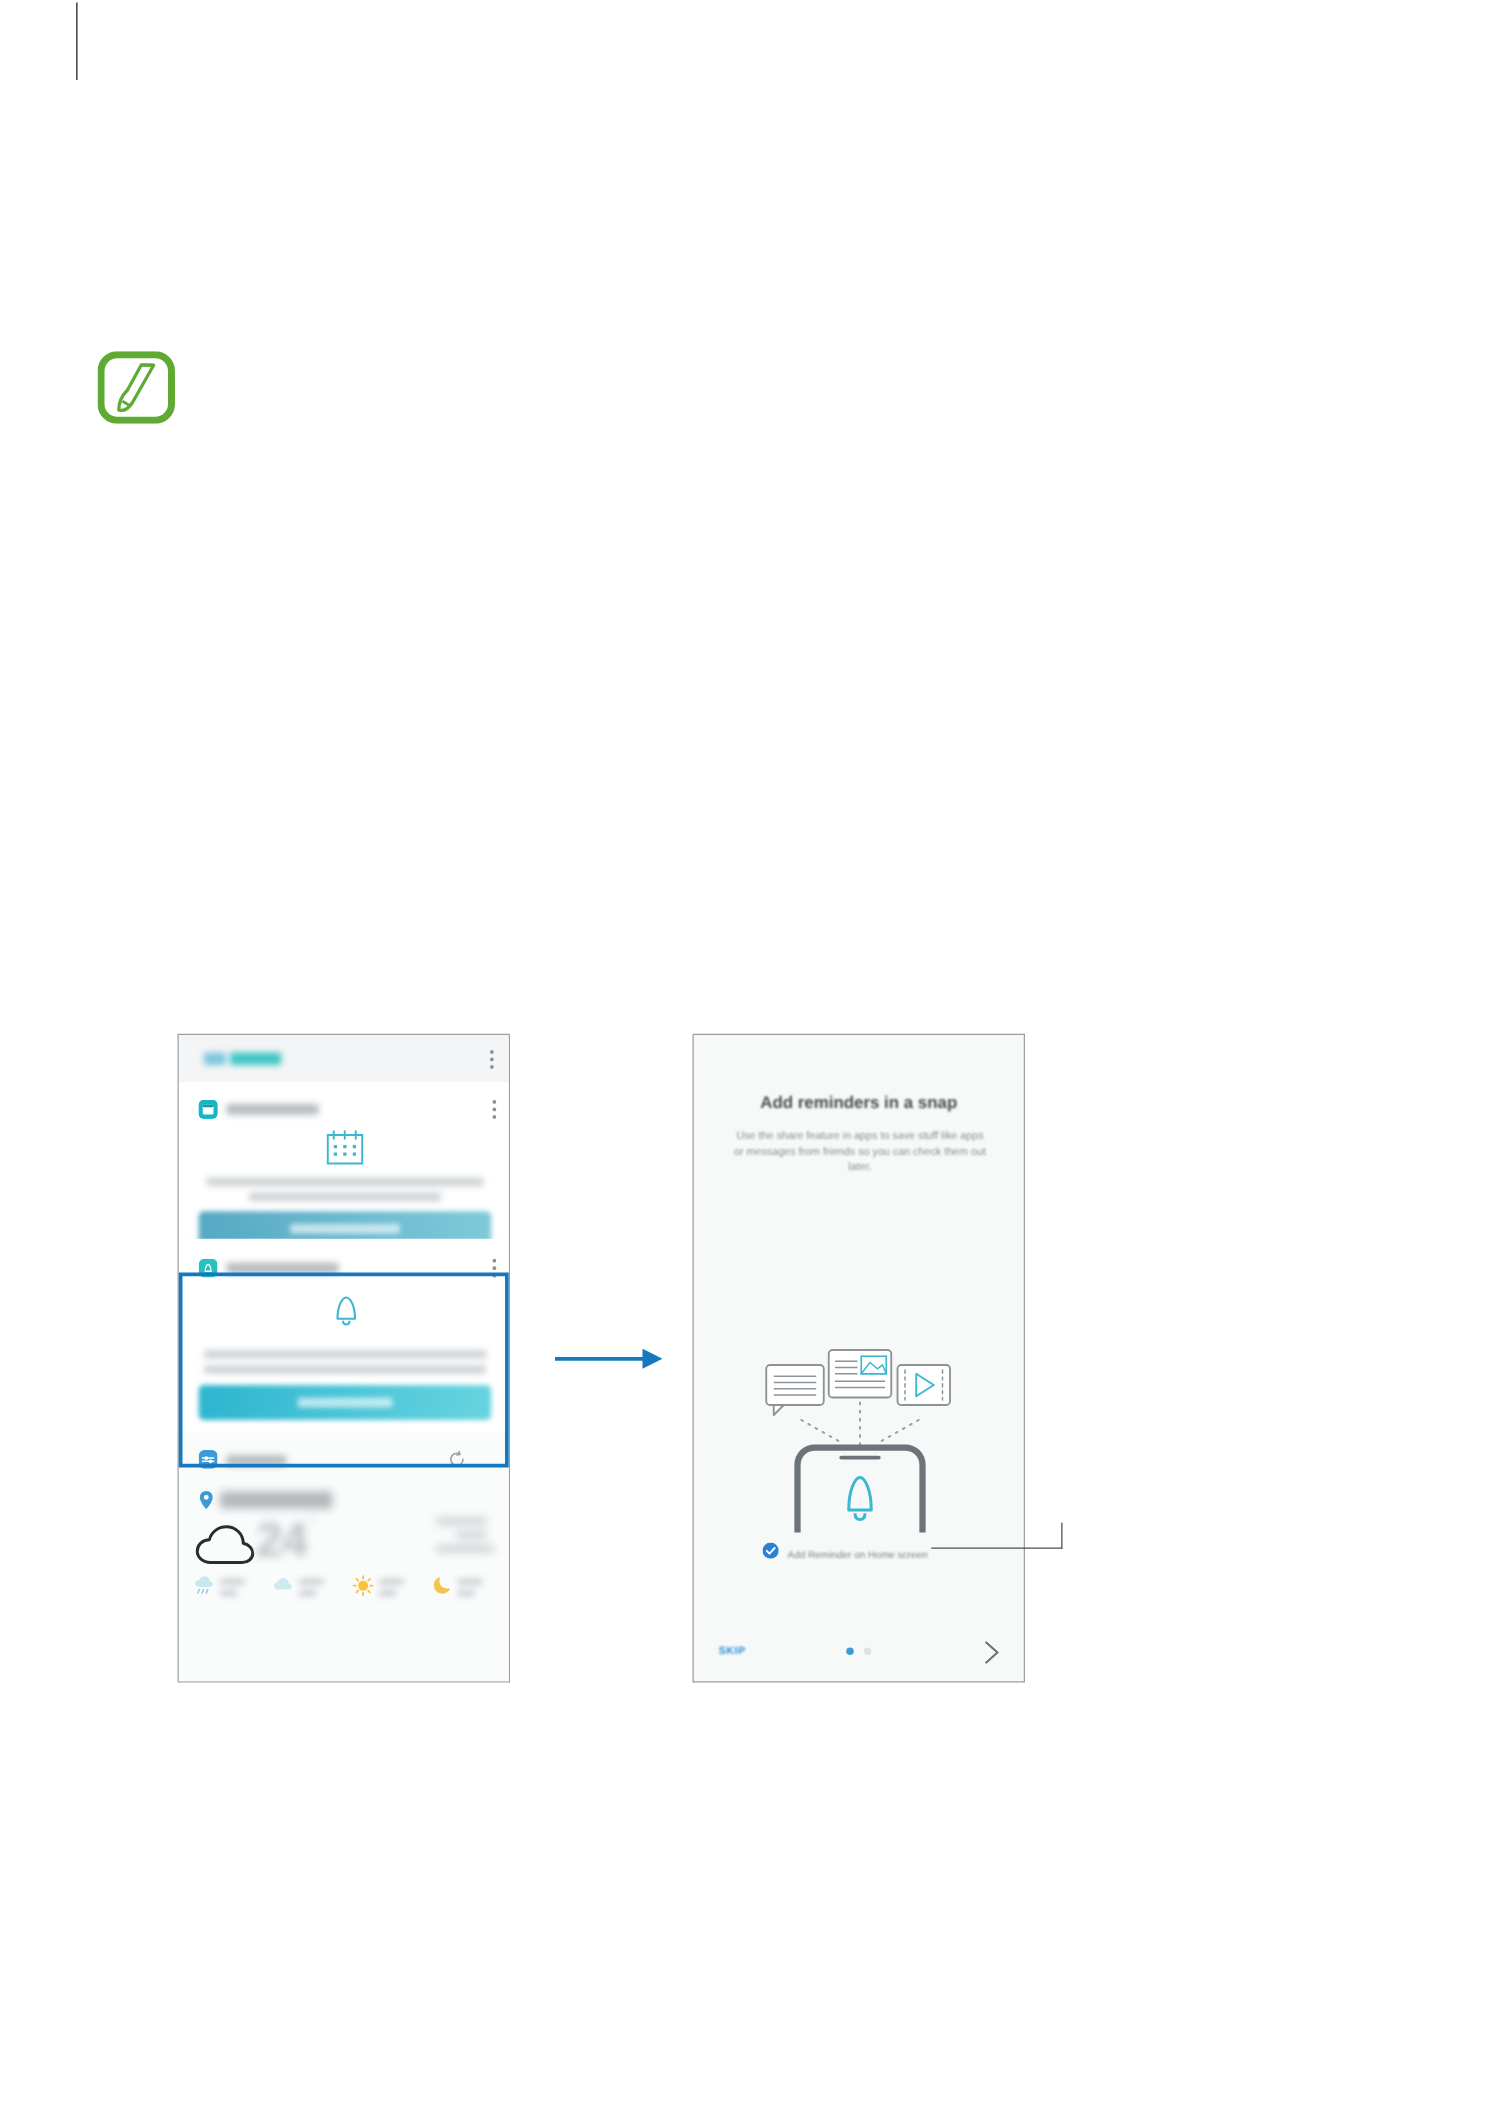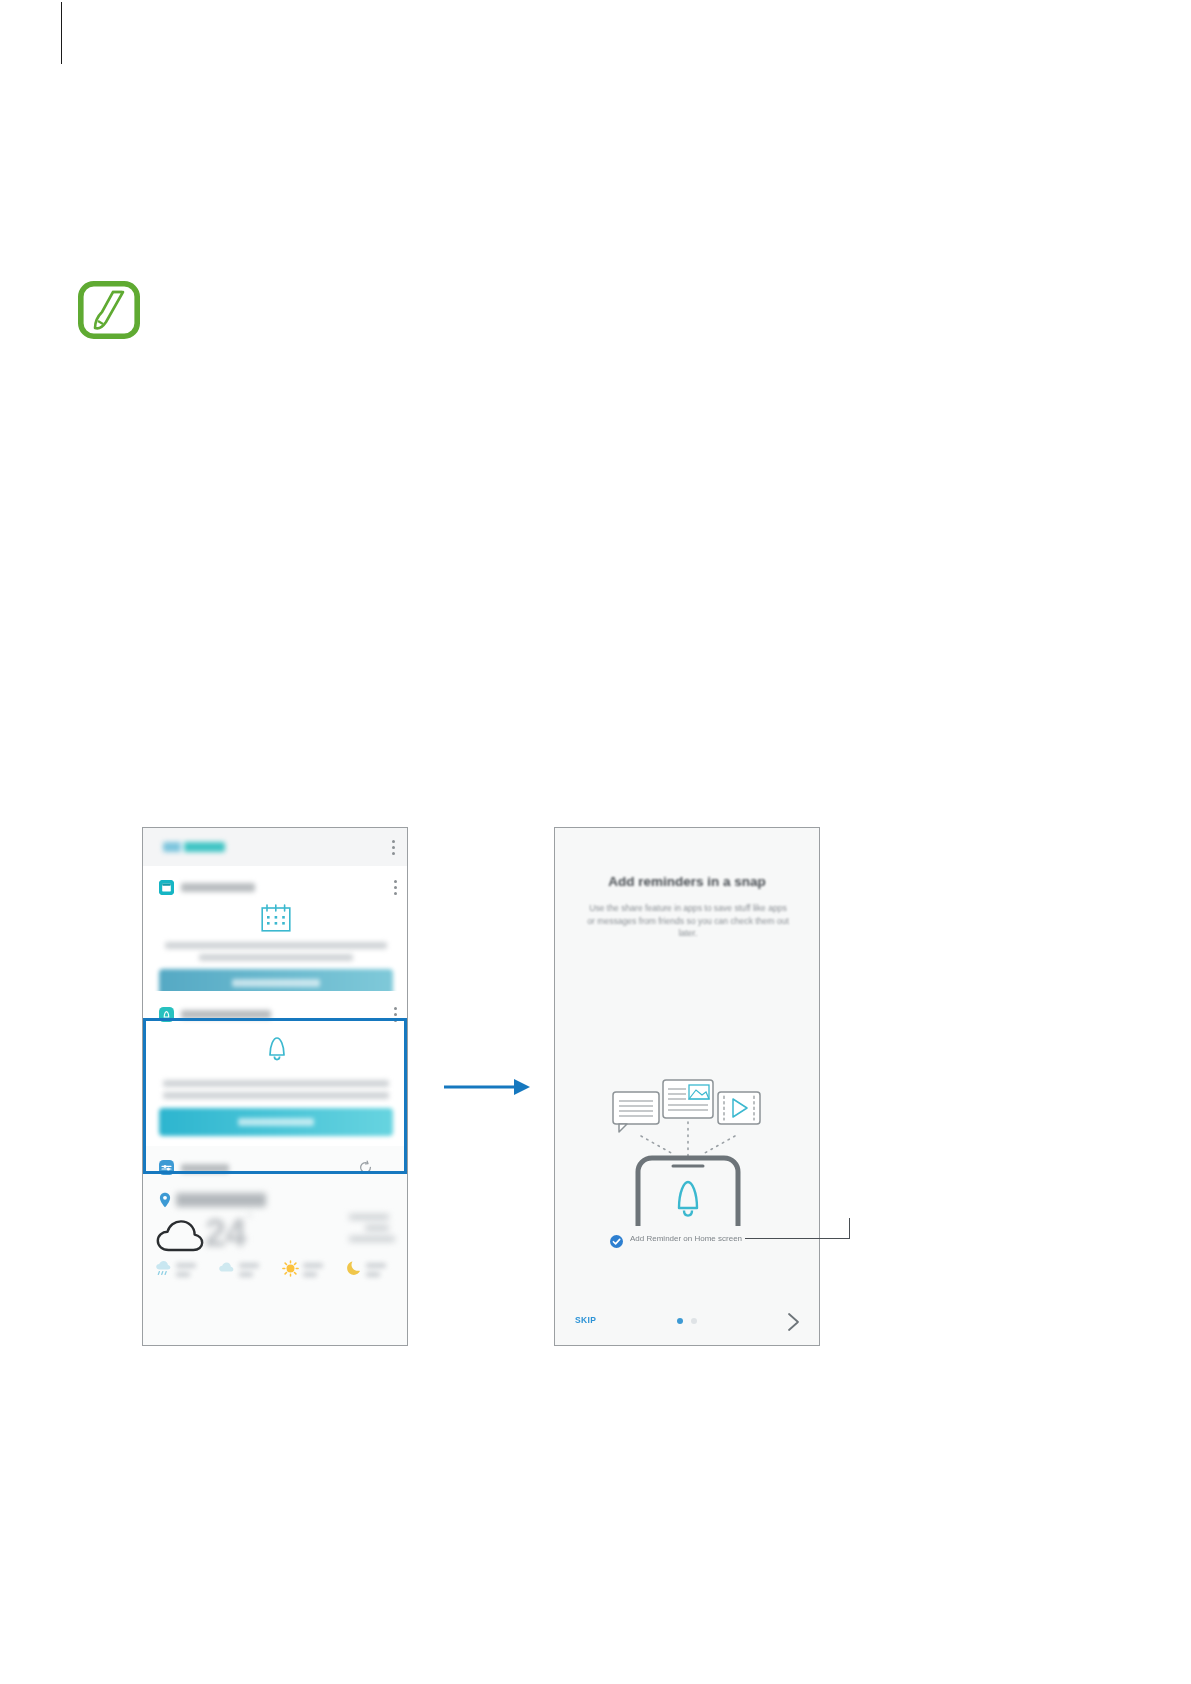--- a/index.html
+++ b/index.html
@@ -105,21 +105,21 @@
     font-size:13.5px;font-weight:bold;color:#4a4f54;
     filter:blur(1.05px);
   }
   .r-desc{
     position:absolute;left:30px;top:74px;width:206px;text-align:center;
     font-size:8.6px;line-height:12.6px;color:#8a8f94;
     filter:blur(0.85px);
   }
   .r-illus{position:absolute;left:0;top:240px;width:100%;}
   .r-check-row{
-    position:absolute;left:55px;top:406px;display:flex;align-items:flex-start;gap:7px;
+    position:absolute;left:55px;top:406px;display:flex;align-items:center;gap:7px;
   }
   .r-check-label{font-size:8px;color:#7e8489;filter:blur(0.75px);white-space:nowrap;}
   .r-bottom{
     position:absolute;left:0;bottom:0;width:100%;height:46px;
   }
   .r-skip{
     position:absolute;left:20px;top:16px;font-size:8.5px;font-weight:bold;
     color:#2d93d6;letter-spacing:.4px;filter:blur(.7px);
   }
   .r-dots{

